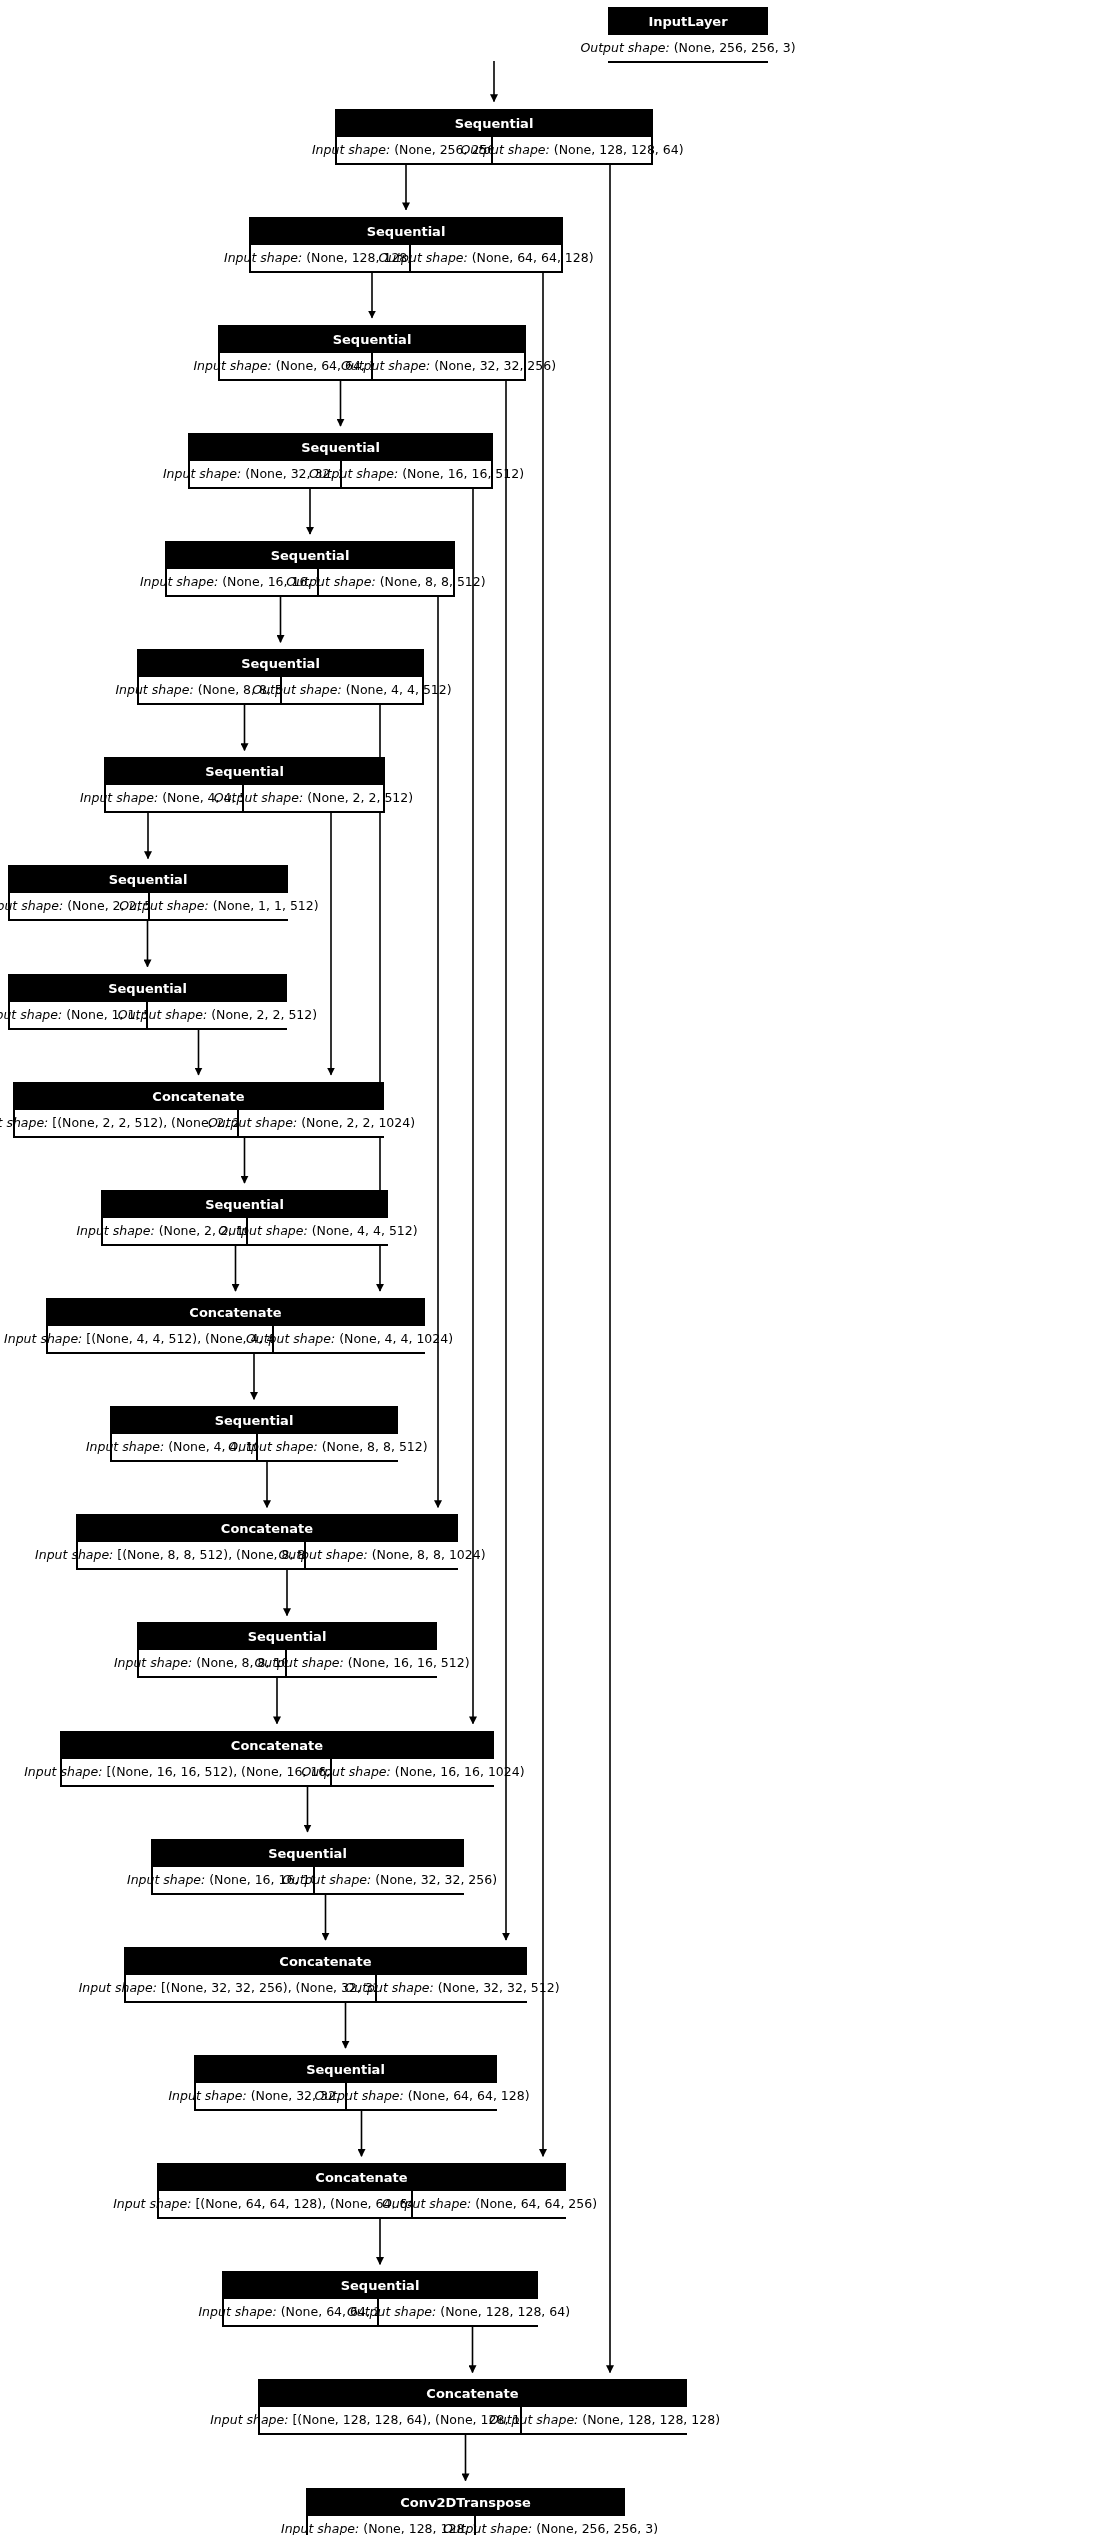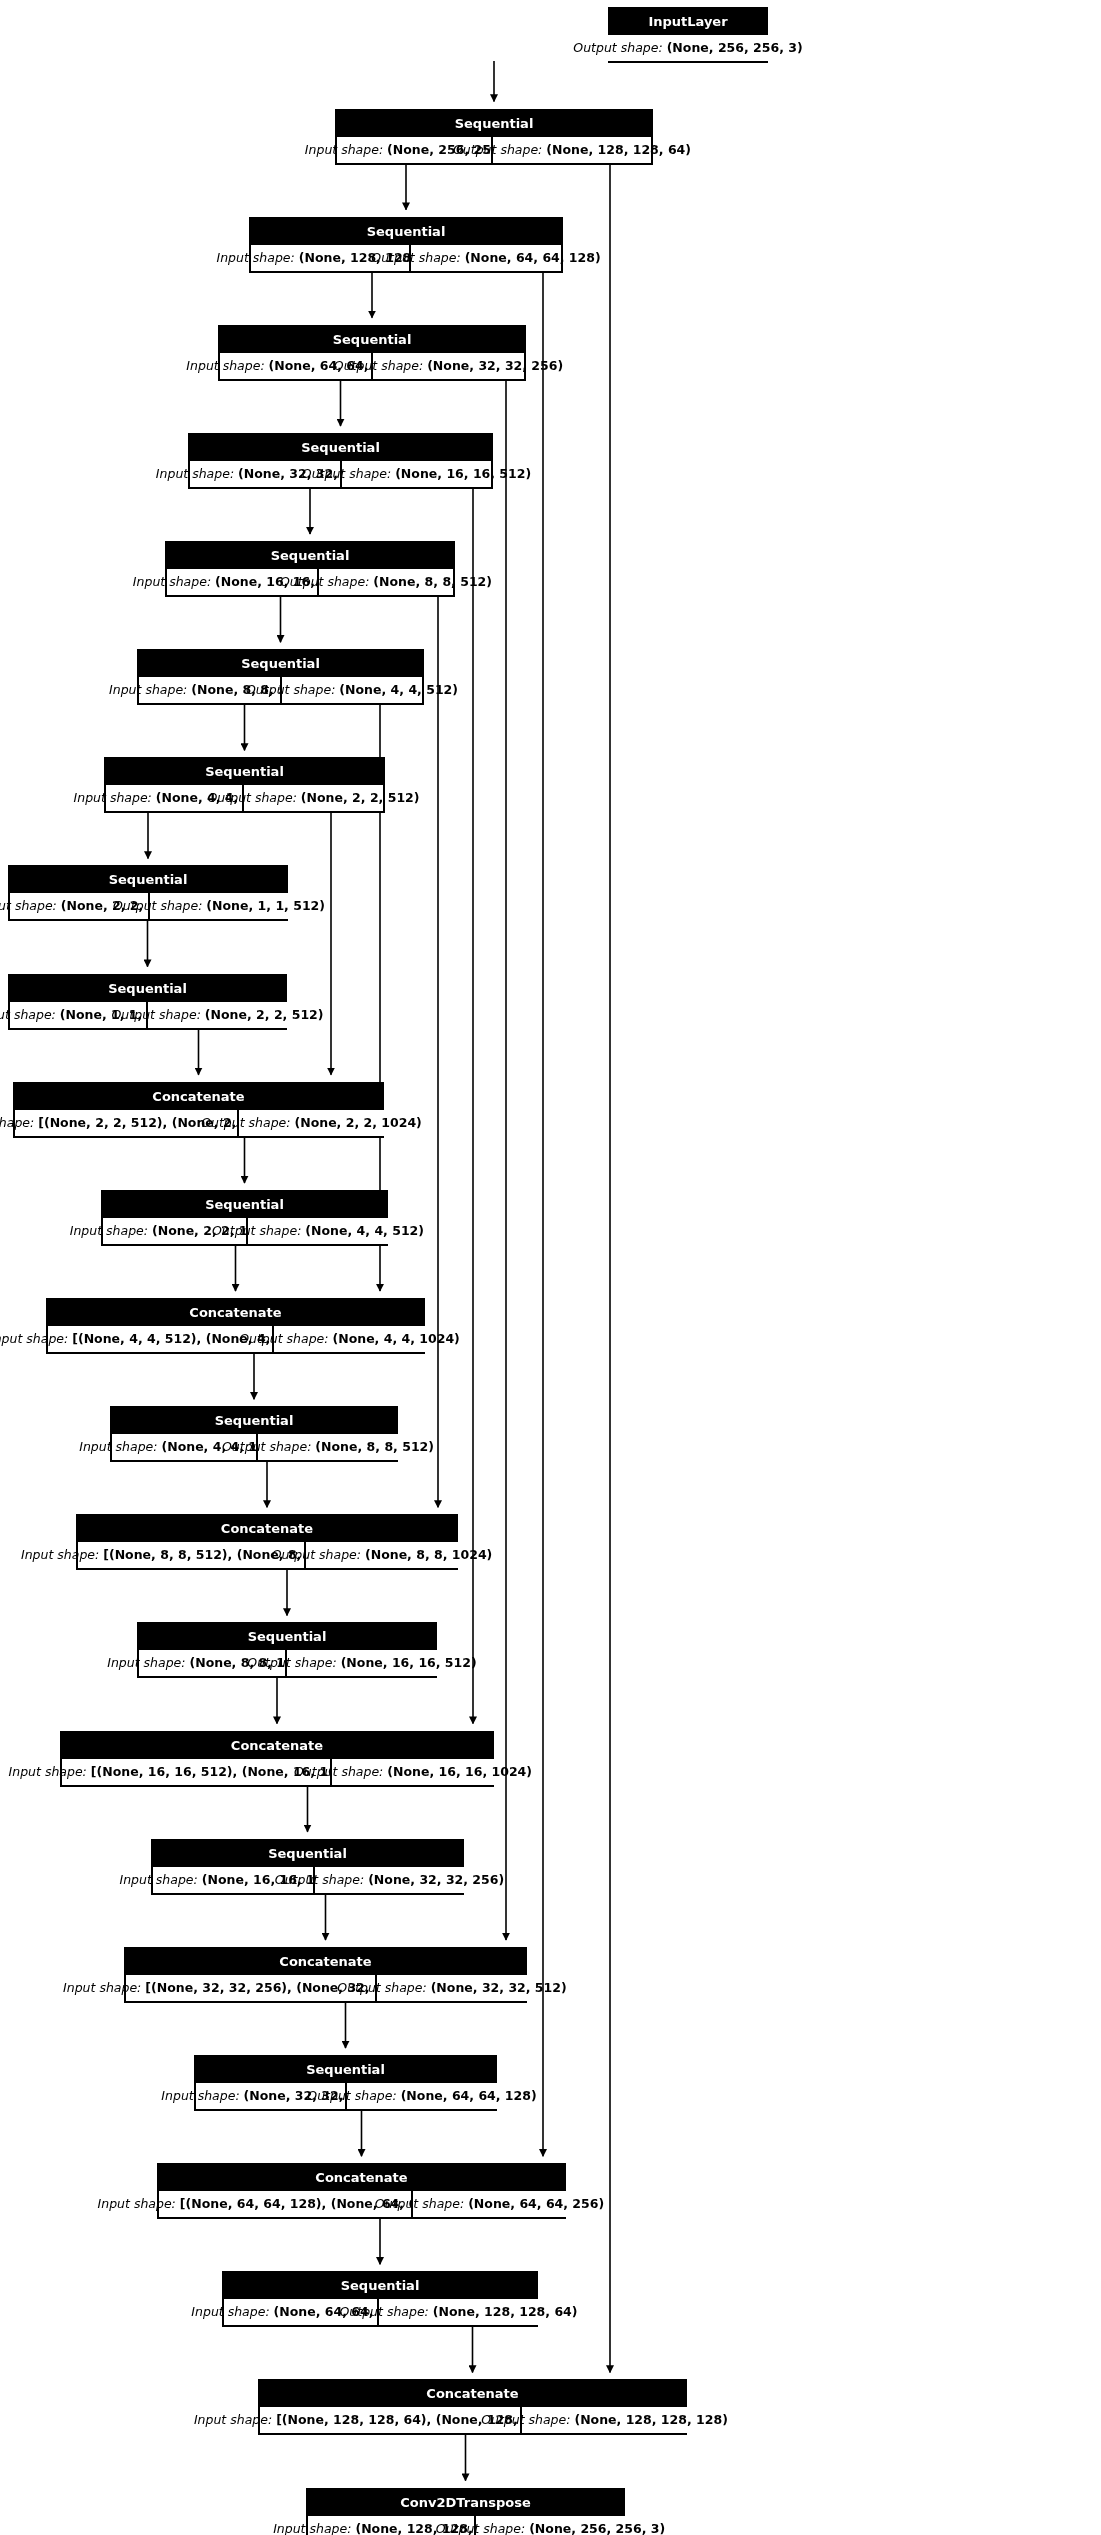--- a/index.html
+++ b/index.html
@@ -11,21 +11,21 @@
 
   .node{position:absolute;box-sizing:border-box;border:2px solid #000;background:#fff;}
   .node .title{background:#000;color:#fff;text-align:center;font-weight:bold;
        font-size:13px;line-height:26px;height:26px;white-space:nowrap;overflow:hidden;}
   .node .shapes{display:flex;height:26px;box-sizing:border-box;}
   .node .cell{flex:0 0 auto;box-sizing:border-box;display:flex;align-items:center;
        justify-content:center;font-size:12.5px;line-height:26px;color:#000;
        white-space:nowrap;padding:0 7px;background:#fff;}
   .node .cell.in{border-right:2px solid #000;}
   .node .shapes .lbl{font-weight:normal;font-style:italic;}
-  .node .shapes .val{font-weight:bold;}
+  .node .shapes .val{font-weight:normal;}
   .node.one .shapes{justify-content:center;}
   .node.one .cell{flex:1 1 auto;}
 </style>
 </head>
 <body>
 
 <div id="graph">
   <svg id="edges">
     <defs>
       <marker id="arrow" viewBox="0 0 10 10" refX="9" refY="5" markerWidth="5" markerHeight="5" orient="auto-start-reverse">

